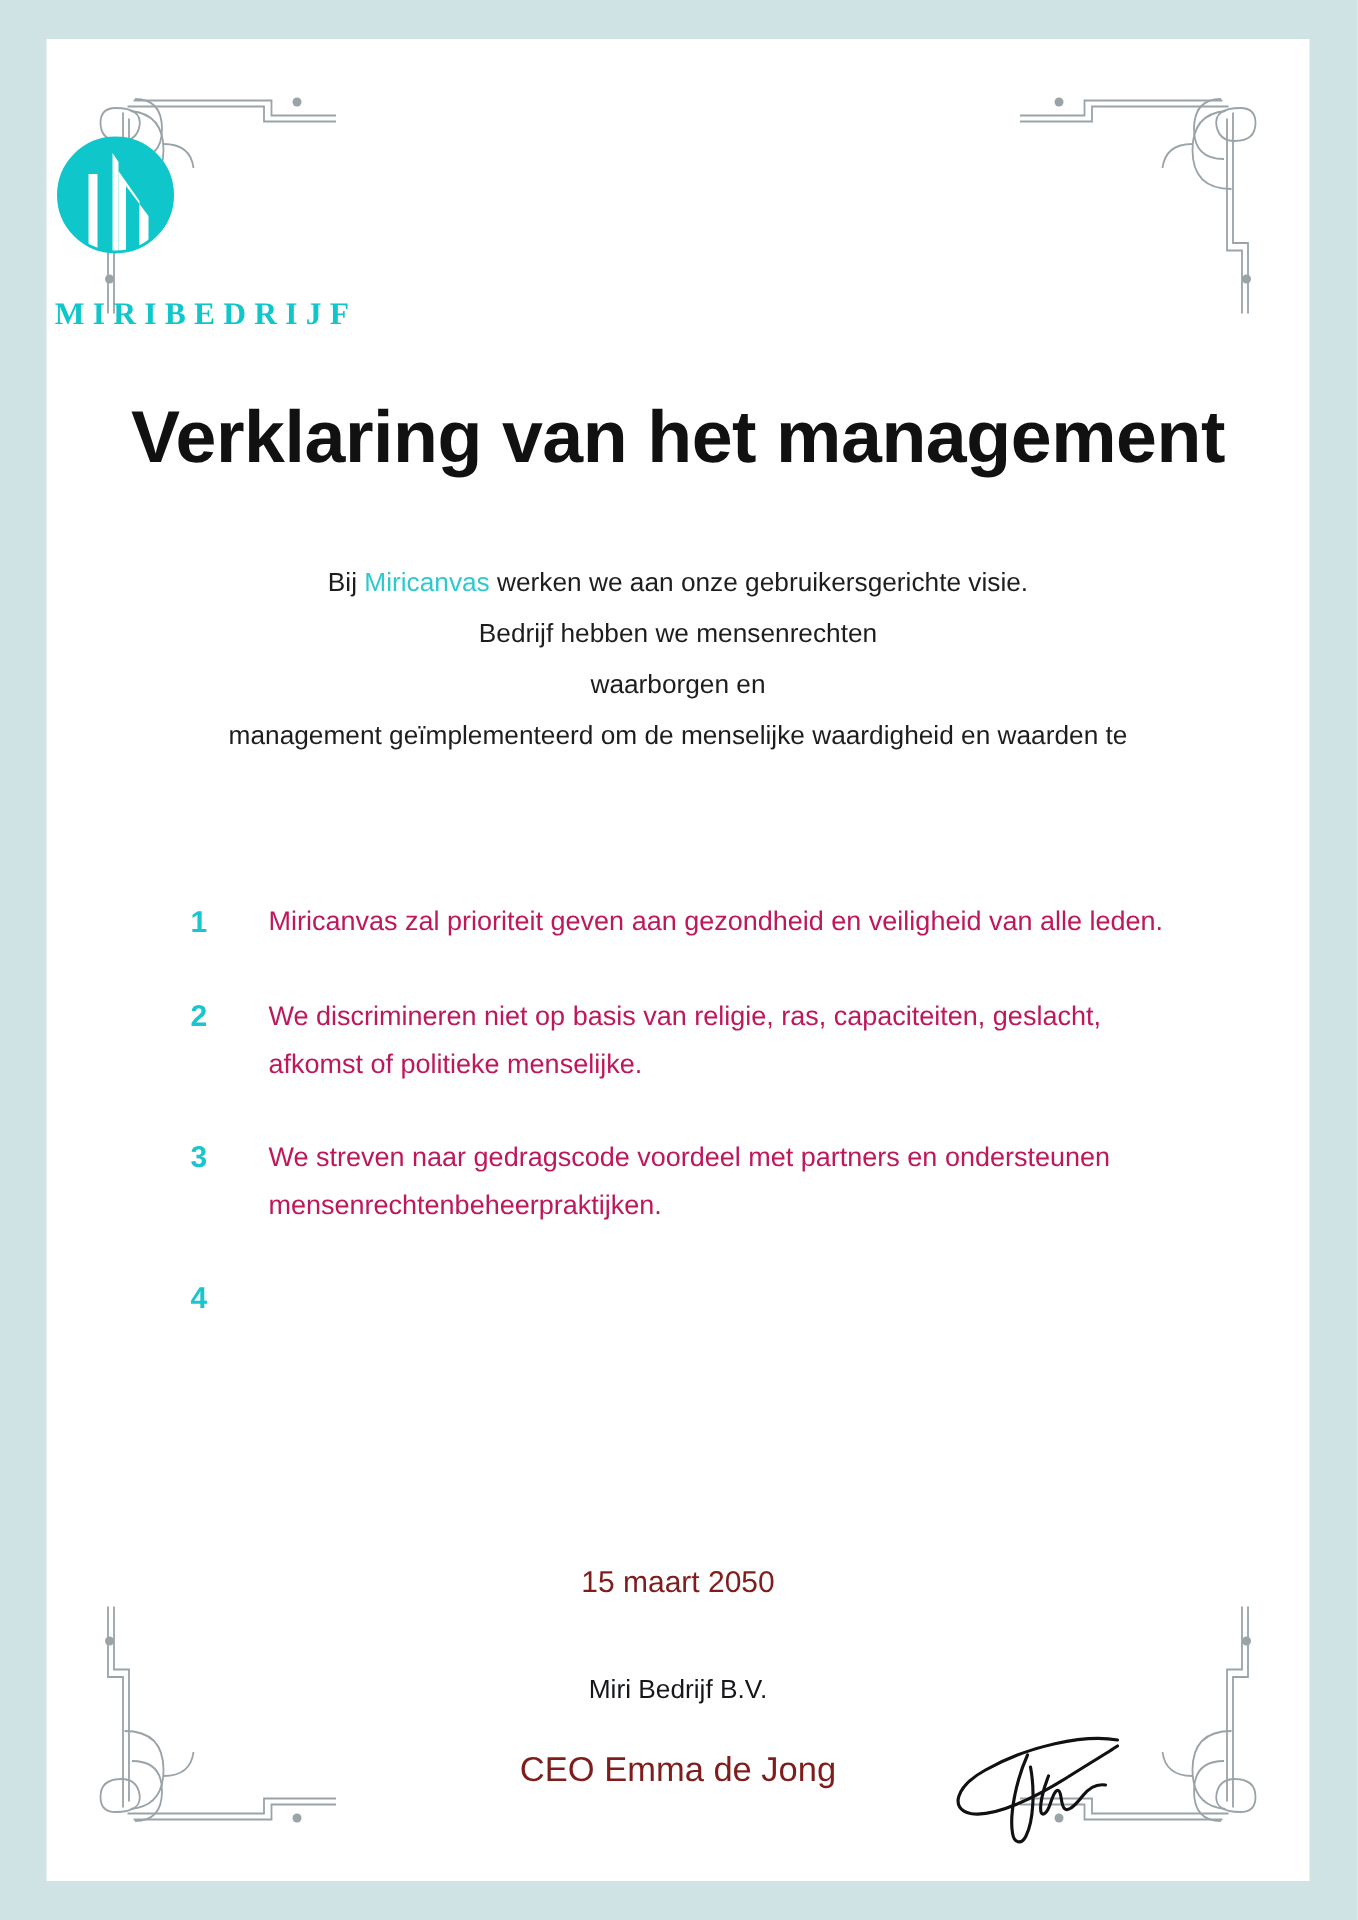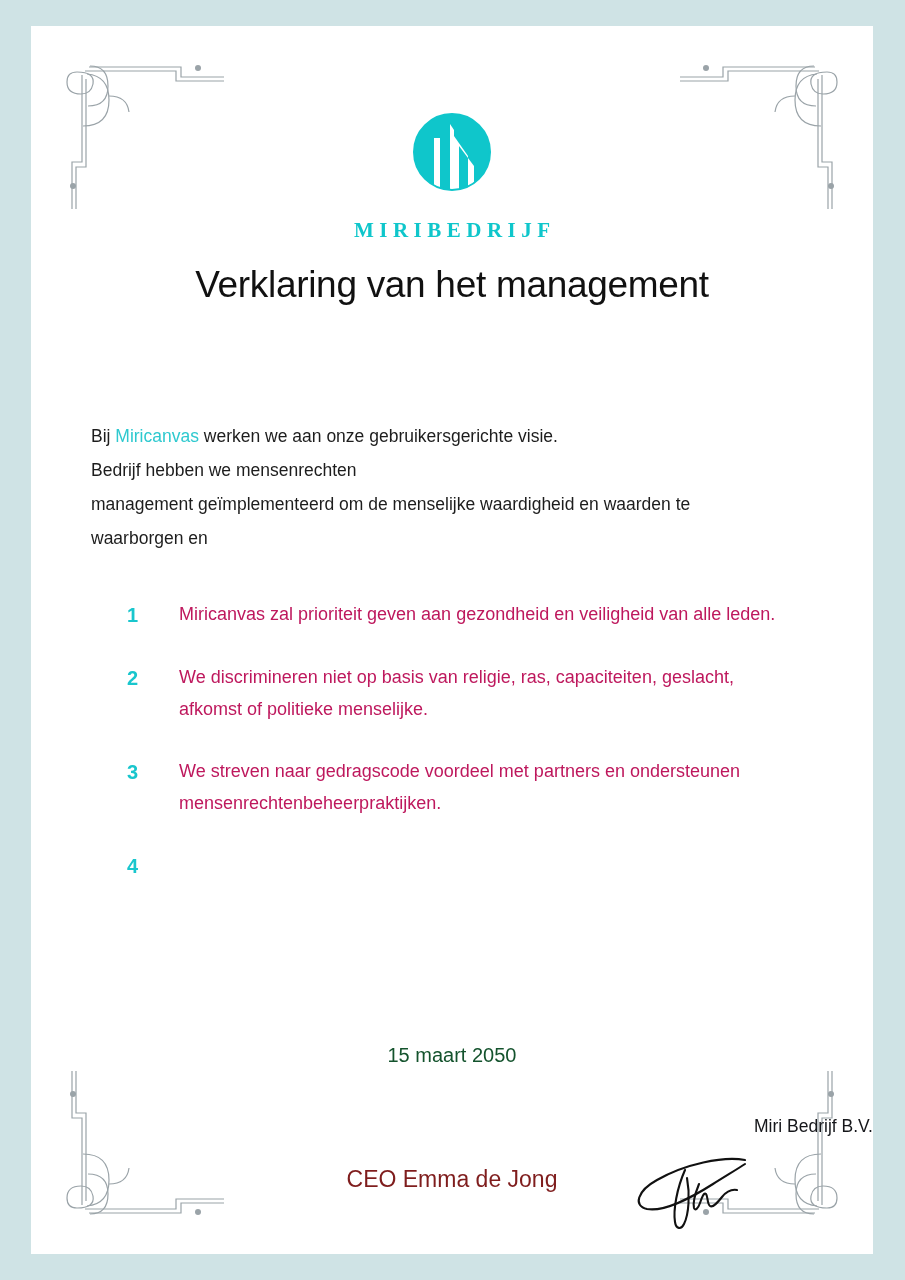--- a/index.html
+++ b/index.html
@@ -42,22 +42,21 @@
   .corner svg { display: block; }
   .corner-tl { left: 18px;  top: 8px; }
   .corner-tr { right: 18px; top: 8px;  transform: scaleX(-1); }
   .corner-bl { left: 18px;  bottom: 8px; transform: scaleY(-1); }
   .corner-br { right: 18px; bottom: 8px; transform: scale(-1,-1); }
 
   
   .logo-block {
     position: absolute;
     left: 0; right: 0;
-    top: 80px;
-    text-align: center;
+    top: 58px;
   }
   .logo-mark {
     display: inline-block;
     width: 92px;
     height: 92px;
   }
   .brand-name {
     margin-top: 16px;
     font-family: "Liberation Serif", serif;
     font-weight: bold;
@@ -66,36 +65,36 @@
     color: #0fc6cb;
     text-indent: 5.5px;
   }
 
   
   .doc-title {
     position: absolute;
     left: 0; right: 0;
     top: 238px;
     text-align: center;
-    font-size: 37px;
-    font-weight: normal;
+    font-size: 49px;
+    font-weight: bold;
     color: #111111;
     letter-spacing: -0.3px;
   }
 
   
   .intro {
     position: absolute;
     left: 60px;
     right: 60px;
     top: 345px;
+    text-align: center;
     font-size: 17.5px;
     line-height: 34px;
     color: #1d1d1d;
-    margin-top: 48px;
   }
   .accent { color: #2ec9cf; }
 
   
   .clauses {
     position: absolute;
     left: 96px;
     right: 60px;
     top: 573px;
   }
@@ -121,27 +120,27 @@
     max-width: 600px;
   }
 
   
   .sign-date {
     position: absolute;
     left: 0; right: 0;
     top: 1018px;
     text-align: center;
     font-size: 20px;
-    color: #14532d;
+    color: #7f1d1d;
   }
   .sign-company {
     position: absolute;
     left: 0; right: 0;
     top: 1090px;
-    text-align: right;
+    text-align: center;
     font-size: 17.5px;
     color: #15161a;
   }
   .sign-row {
     position: absolute;
     left: 0; right: 0;
     top: 1128px;
     height: 80px;
   }
   .sign-person {
@@ -252,22 +251,22 @@
         </svg>
       </span>
       <div class="brand-name">MIRIBEDRIJF</div>
     </div>
 
     <div class="doc-title">Verklaring van het management</div>
 
     <div class="intro">
       <div><span>Bij </span><span class="accent">Miricanvas</span><span> werken we aan onze gebruikersgerichte visie.</span></div>
       <div>Bedrijf hebben we mensenrechten</div>
+      <div>waarborgen en</div>
       <div>management geïmplementeerd om de menselijke waardigheid en waarden te</div>
-      <div>waarborgen en</div>
     </div>
 
     <div class="clauses">
       <div class="clause">
         <div class="clause-num">1</div>
         <div class="clause-text">Miricanvas zal prioriteit geven aan gezondheid en veiligheid van alle leden.</div>
       </div>
       <div class="clause">
         <div class="clause-num">2</div>
         <div class="clause-text">We discrimineren niet op basis van religie, ras, capaciteiten, geslacht, afkomst of politieke menselijke.</div>

